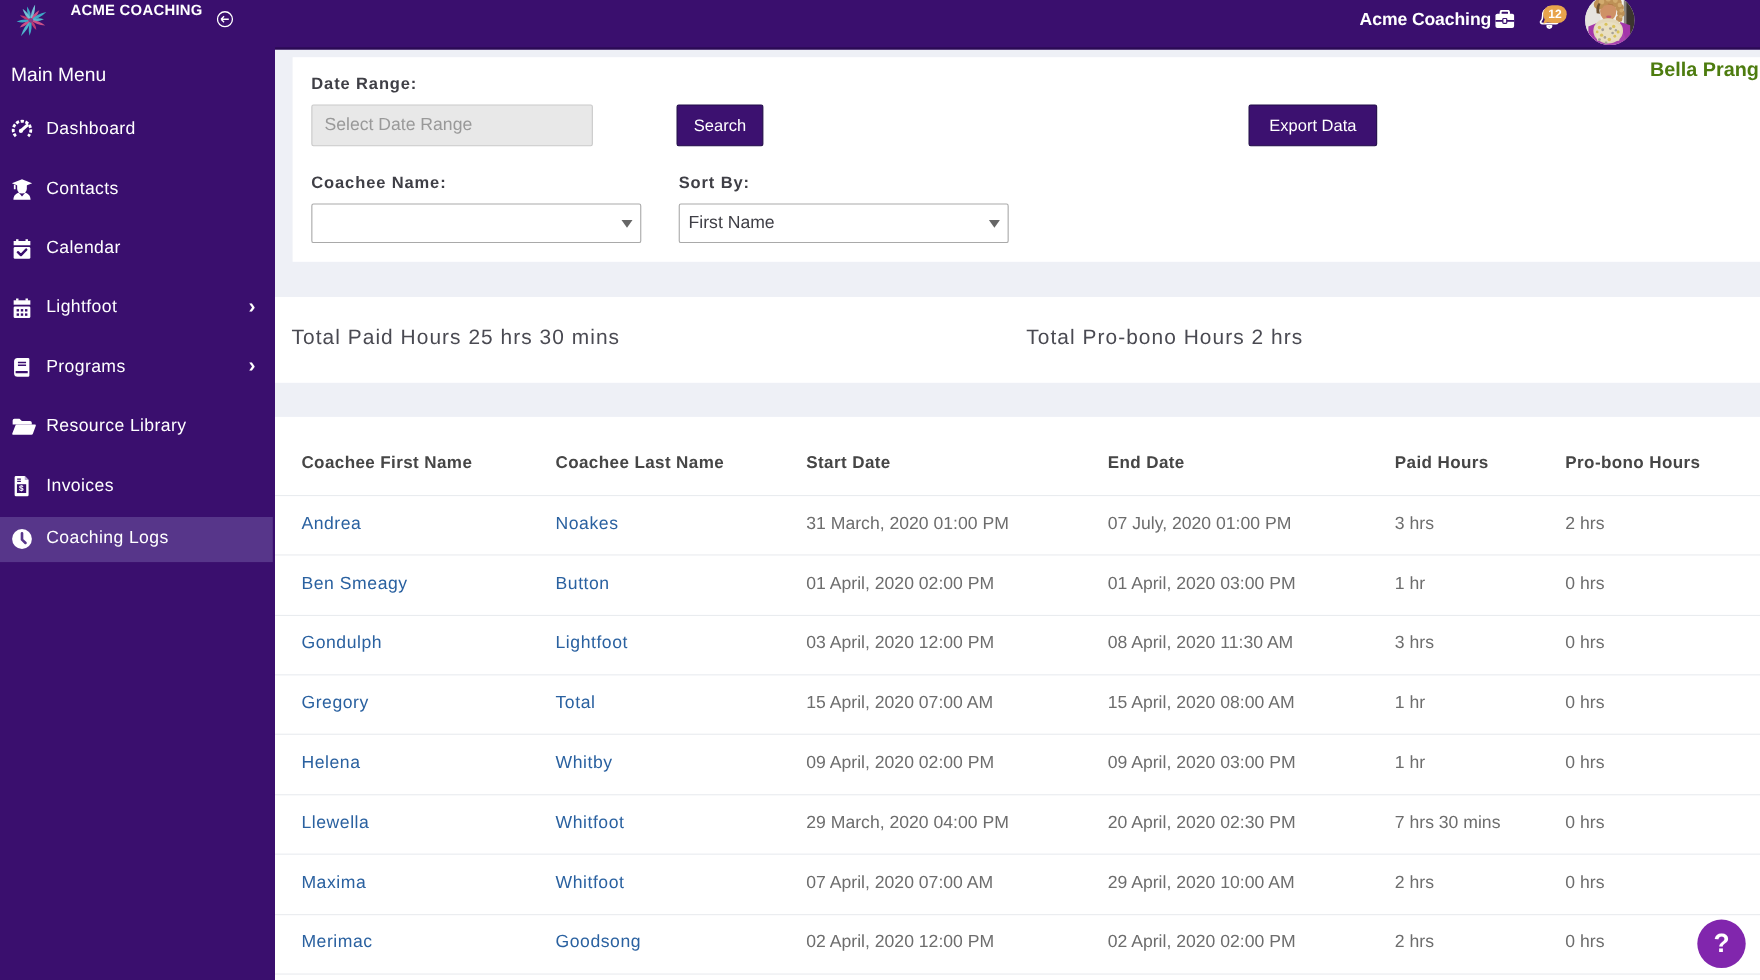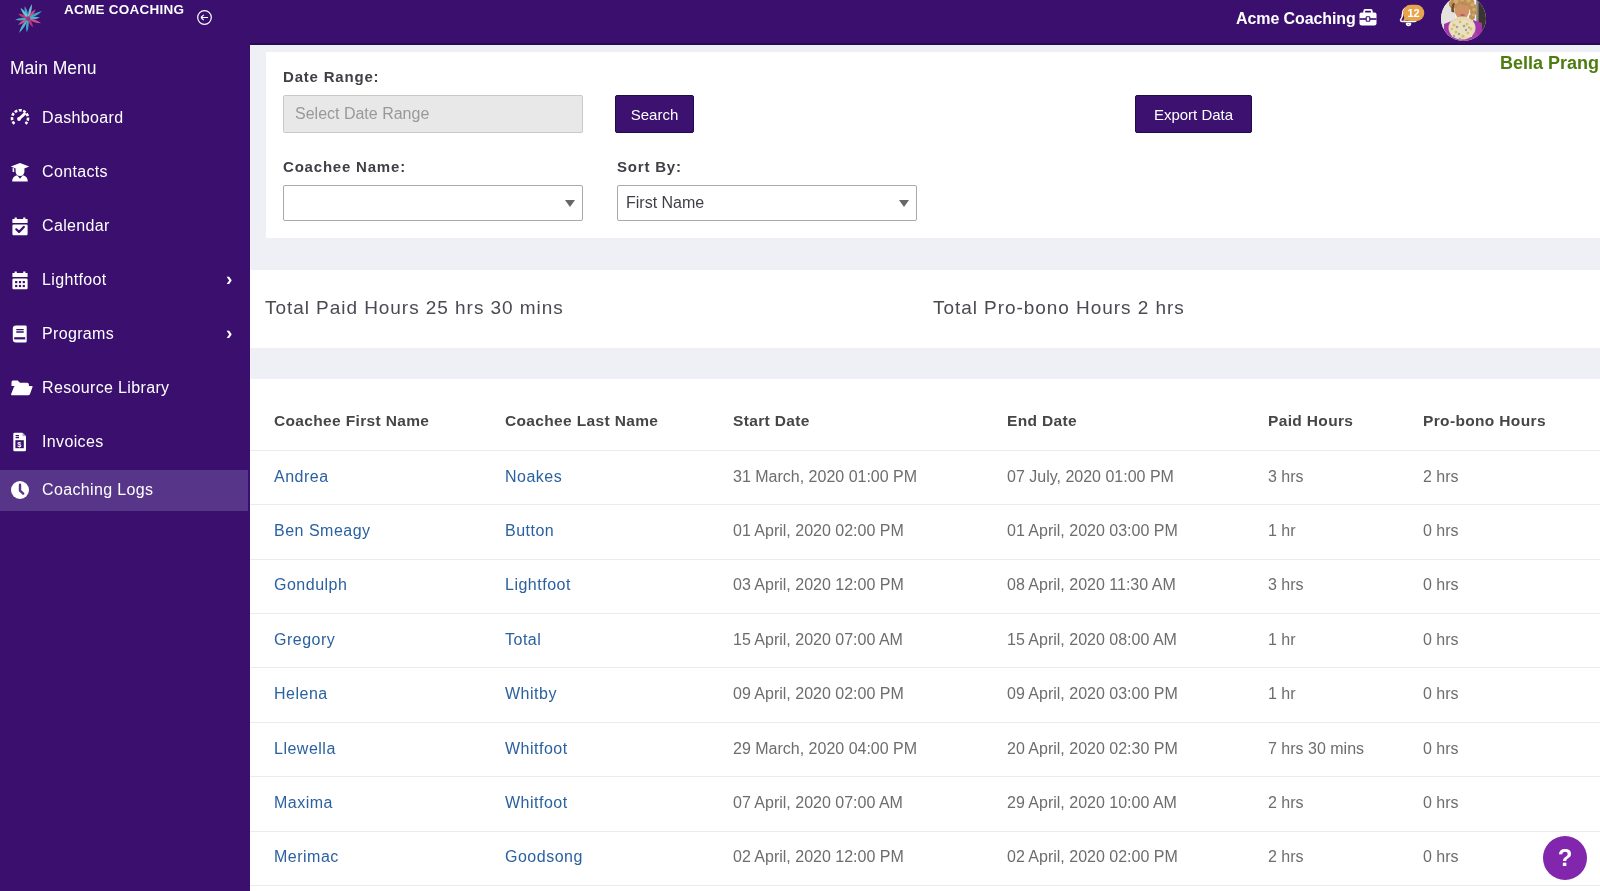--- a/index.html
+++ b/index.html
@@ -243,21 +243,21 @@
           <circle cx="25" cy="34" r="1.2"></circle>
         <circle cx="18" cy="38" r="1.2"></circle>
       </g>
     </g>
   </svg>
   <div class="tb-name">Bella Prang</div>
 </div>
 
 <div class="abs" style="left:0;top:0;z-index:3;">
   <div class="flabel" style="left:283px;top:68px;">Date Range:</div>
-  <div class="finput" style="left:283px;top:95px;width:300px;height:38px;">Select Date Range</div>
+  <div class="finput" style="left:283px;top:95px;width:256px;height:38px;">Select Date Range</div>
   <div class="fbtn" style="left:615px;top:95px;width:79px;height:38px;line-height:38px;">Search</div>
   <div class="fbtn" style="left:1135px;top:95px;width:117px;height:38px;line-height:38px;">Export Data</div>
   <div class="flabel" style="left:283px;top:158px;">Coachee Name:</div>
   <div class="fselect" style="left:283px;top:185px;width:300px;height:36px;">
       <span class="caret"></span>
     </div>
   <div class="flabel" style="left:617px;top:158px;">Sort By:</div>
   <div class="fselect" style="left:617px;top:185px;width:300px;height:36px;">First Name<span class="caret"></span></div>
 </div>
 

